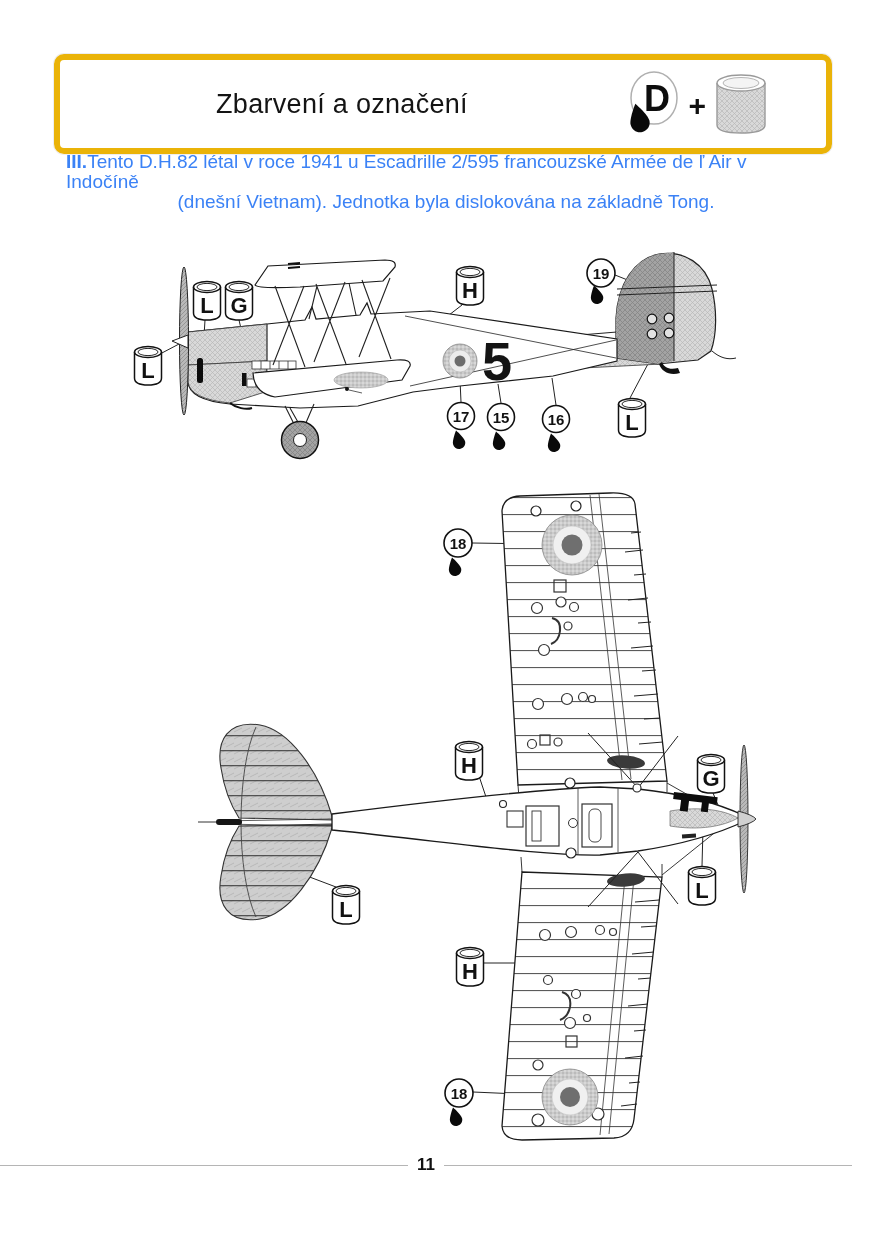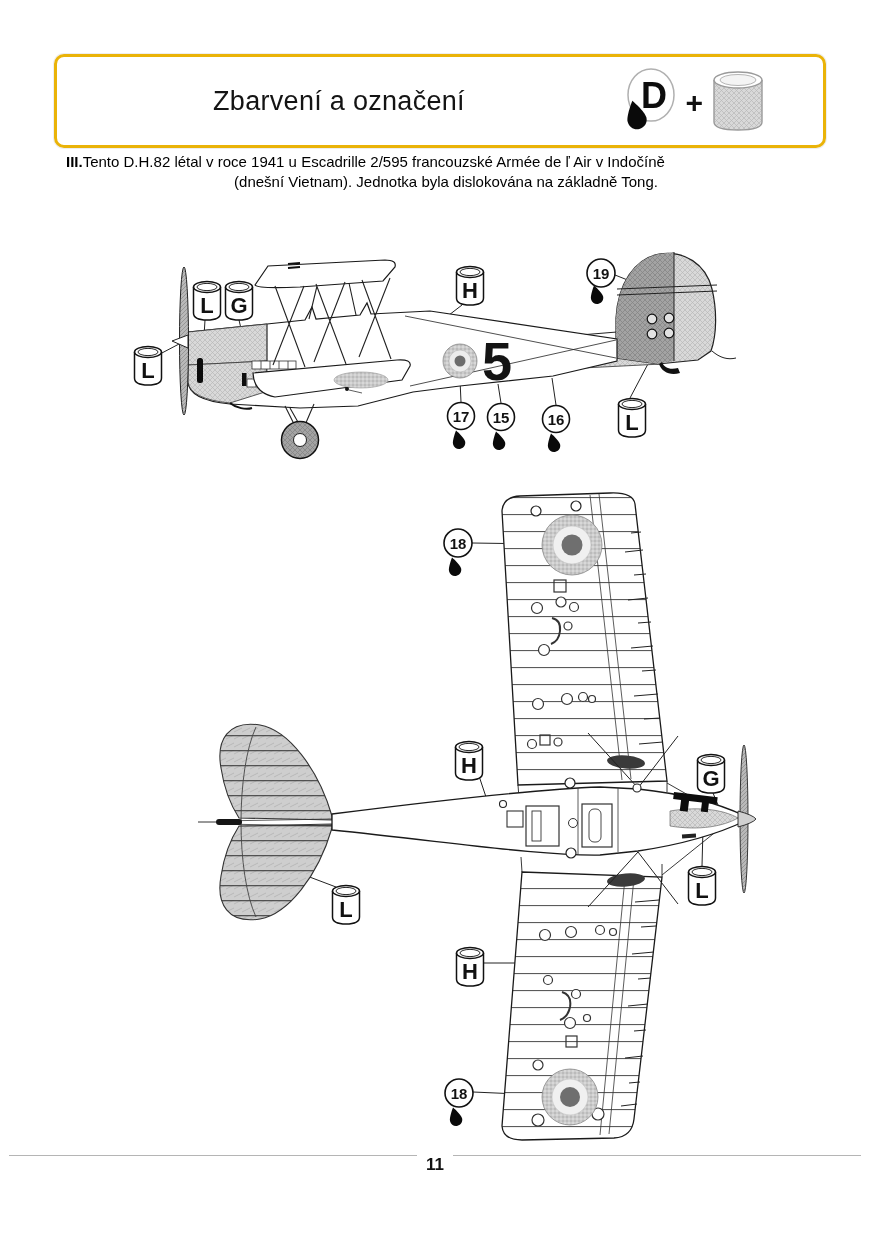--- a/index.html
+++ b/index.html
@@ -1,29 +1,29 @@
 <!DOCTYPE html>
 <html><head>
 <meta charset="utf-8">
 <style>
   html,body{margin:0;padding:0;background:#fff;}
   body{width:874px;height:1235px;position:relative;font-family:"Liberation Sans",sans-serif;color:#161616;overflow:hidden;}
   .abs{position:absolute;}
   
-  .header-box{left:54px;top:54px;width:766px;height:88px;border:3px solid #eab308;border-radius:10px;box-shadow:0 0 0 1px #eee;display:flex;align-items:center;}
+  .header-box{left:54px;top:54px;width:766px;height:88px;border:6px solid #eab308;border-radius:10px;box-shadow:0 0 0 1px #eee;display:flex;align-items:center;}
   .titles{flex:1;text-align:center;padding-left:60px;}
   .title-line{font-size:27px;line-height:34px;letter-spacing:.3px;color:#141414;}
   .header-icons{width:210px;display:flex;align-items:center;justify-content:flex-end;padding-right:52px;gap:6px;}
   .plus{font-size:30px;font-weight:700;color:#111;line-height:1;margin-top:4px;}
   
-  .desc{left:66px;top:152px;width:744px;font-size:15px;line-height:20px;color:#000000;}
+  .desc{left:66px;top:152px;width:744px;font-size:19px;line-height:20px;color:#3b82f6;}
   .desc .b{font-weight:700;}
   .desc .ind{padding-left:16px;text-align:center;}
   
-  .footer{left:9px;top:1155px;width:852px;display:flex;}
+  .footer{left:0;top:1155px;width:852px;display:flex;align-items:center;}
   .rule{flex:1;height:1px;background:#b5b5b5;}
   .pagenum{font-size:17px;font-weight:700;padding:0 9px;color:#111;}
   
   text{font-family:"Liberation Sans",sans-serif;}
   .canL{font-size:22px;font-weight:700;fill:#111;text-anchor:middle;}
   .coT{font-size:15px;font-weight:700;fill:#111;text-anchor:middle;}
   .mark5{font-size:54px;font-weight:700;fill:#141414;text-anchor:middle;}
   .dropD{font-size:36px;font-weight:700;fill:#0d0d0d;text-anchor:middle;}
 </style>
 </head>

